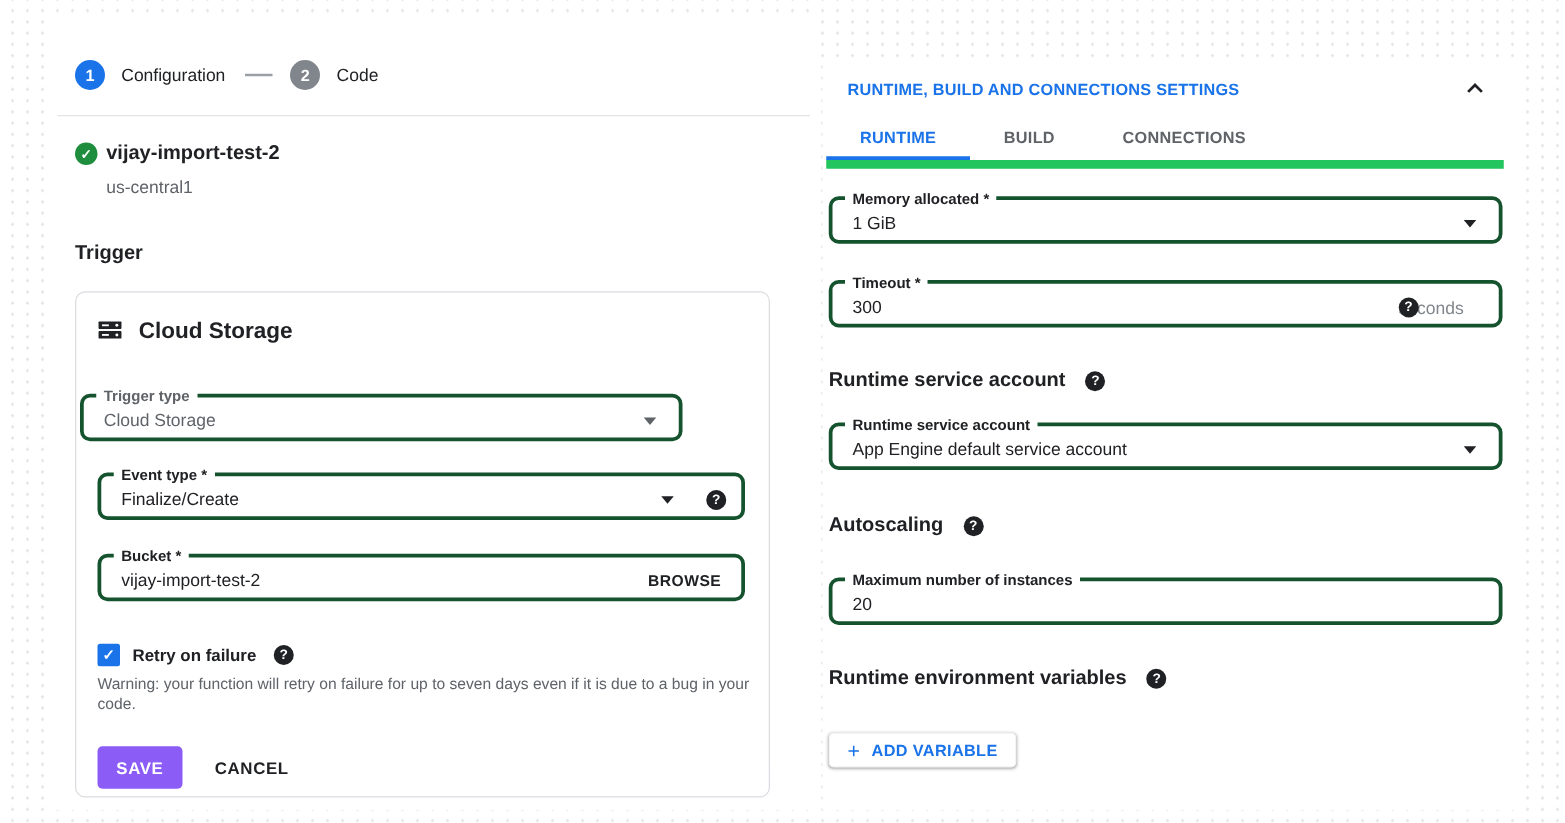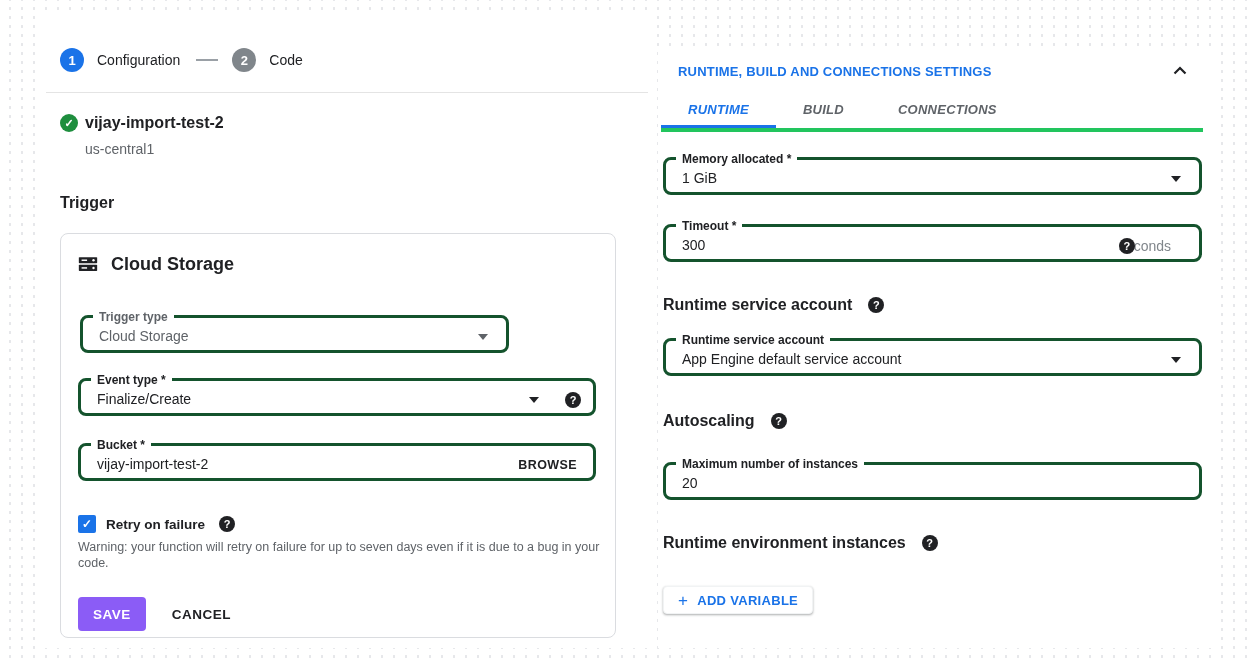--- a/index.html
+++ b/index.html
@@ -80,21 +80,21 @@
   .checkbox-label { font-size:13.5px; font-weight:bold; margin:0 14px 0 10px; }
   .warning-text { left:17px; top:305px; width:534px; font-size:12.5px; line-height:16px; color:#5f6368; }
   .btn-row { left:17px; top:363px; display:flex; align-items:center; }
   .save-btn { height:34px; padding:0 15px; background:#8b5cf6; color:#fff; border:none; border-radius:4px;
               font-family:"Liberation Sans", sans-serif; font-size:13.5px; font-weight:bold; letter-spacing:.5px; cursor:pointer; }
   .cancel-btn { margin-left:26px; font-size:13.5px; font-weight:bold; letter-spacing:.5px; color:#202124; cursor:pointer; }
 
   
   .settings-header { left:20px; top:18px; font-size:13px; font-weight:bold; letter-spacing:.2px; color:#1a73e8; cursor:pointer; }
   .collapse-chevron { right:22px; top:13px; cursor:pointer; }
-  .tabs { left:3px; top:48px; width:542px; display:flex; border-bottom:4px solid #22c55e;font-style:italic; }
+  .tabs { left:3px; top:48px; width:542px; display:flex; border-bottom:7px solid #22c55e; }
   .tab { height:34px; line-height:32px; padding:0 27px; font-size:13px; font-weight:bold; letter-spacing:.25px;
          color:#5f6368; cursor:pointer; }
   .tab.active { color:#1a73e8; box-shadow: inset 0 -3px 0 #1a73e8; }
   .section-heading { display:flex; align-items:center; font-size:16px; font-weight:bold; }
   .section-heading .help-icon { margin-left:16px; }
   .add-var-btn { left:5px; top:540px; display:inline-flex; align-items:center; height:28px; padding:0 14px;
                  background:#fff; border:1px solid #f1f3f4; border-radius:4px;
                  box-shadow:0 1px 2px rgba(60,64,67,.3), 0 1px 3px rgba(60,64,67,.15);
                  color:#1a73e8; font-size:13px; font-weight:bold; letter-spacing:.3px; cursor:pointer; }
   .plus-icon { font-size:17px; font-weight:normal; margin-right:9px; line-height:1; }
@@ -136,21 +136,21 @@
         <rect x="2" y="4.5" width="20" height="6.6" rx="0.8" fill="#202124"></rect>
         <rect x="2" y="12.9" width="20" height="6.6" rx="0.8" fill="#202124"></rect>
         <rect x="5" y="7.1" width="6" height="1.6" fill="#fff"></rect>
         <circle cx="18" cy="7.9" r="1.3" fill="#fff"></circle>
         <rect x="5" y="15.5" width="6" height="1.6" fill="#fff"></rect>
         <circle cx="18" cy="16.3" r="1.3" fill="#fff"></circle>
       </svg>
       <span class="card-title">Cloud Storage</span>
     </div>
 
-    <div class="mfield disabled" style="left:19px; top:81px; width:429px;">
+    <div class="mfield disabled" style="left:3px; top:81px; width:482px;">
       <span class="flabel">Trigger type</span>
       <span class="fvalue">Cloud Storage</span>
       <span class="caret gray" style="right:18px;"></span>
     </div>
 
     <div class="mfield" style="left:17px; top:144px; width:518px;">
       <span class="flabel">Event type *</span>
       <span class="fvalue">Finalize/Create</span>
       <span class="caret" style="right:54px;"></span>
       <span class="help-icon" style="right:12px;"></span>
@@ -217,21 +217,21 @@
   <div class="abs section-heading" style="left:5px; top:366px;">
     <span>Autoscaling</span>
     <span class="help-icon"></span>
   </div>
   <div class="mfield" style="left:5px; top:416px; width:539px;">
     <span class="flabel">Maximum number of instances</span>
     <input class="fvalue" type="text" value="20" style="">
   </div>
 
   <div class="abs section-heading" style="left:5px; top:488px;">
-    <span>Runtime environment instances</span>
+    <span>Runtime environment variables</span>
     <span class="help-icon"></span>
   </div>
   <div class="abs add-var-btn">
     <span class="plus-icon">+</span>
     <span>ADD VARIABLE</span>
   </div>
 
 </div>
 
 </body></html>

